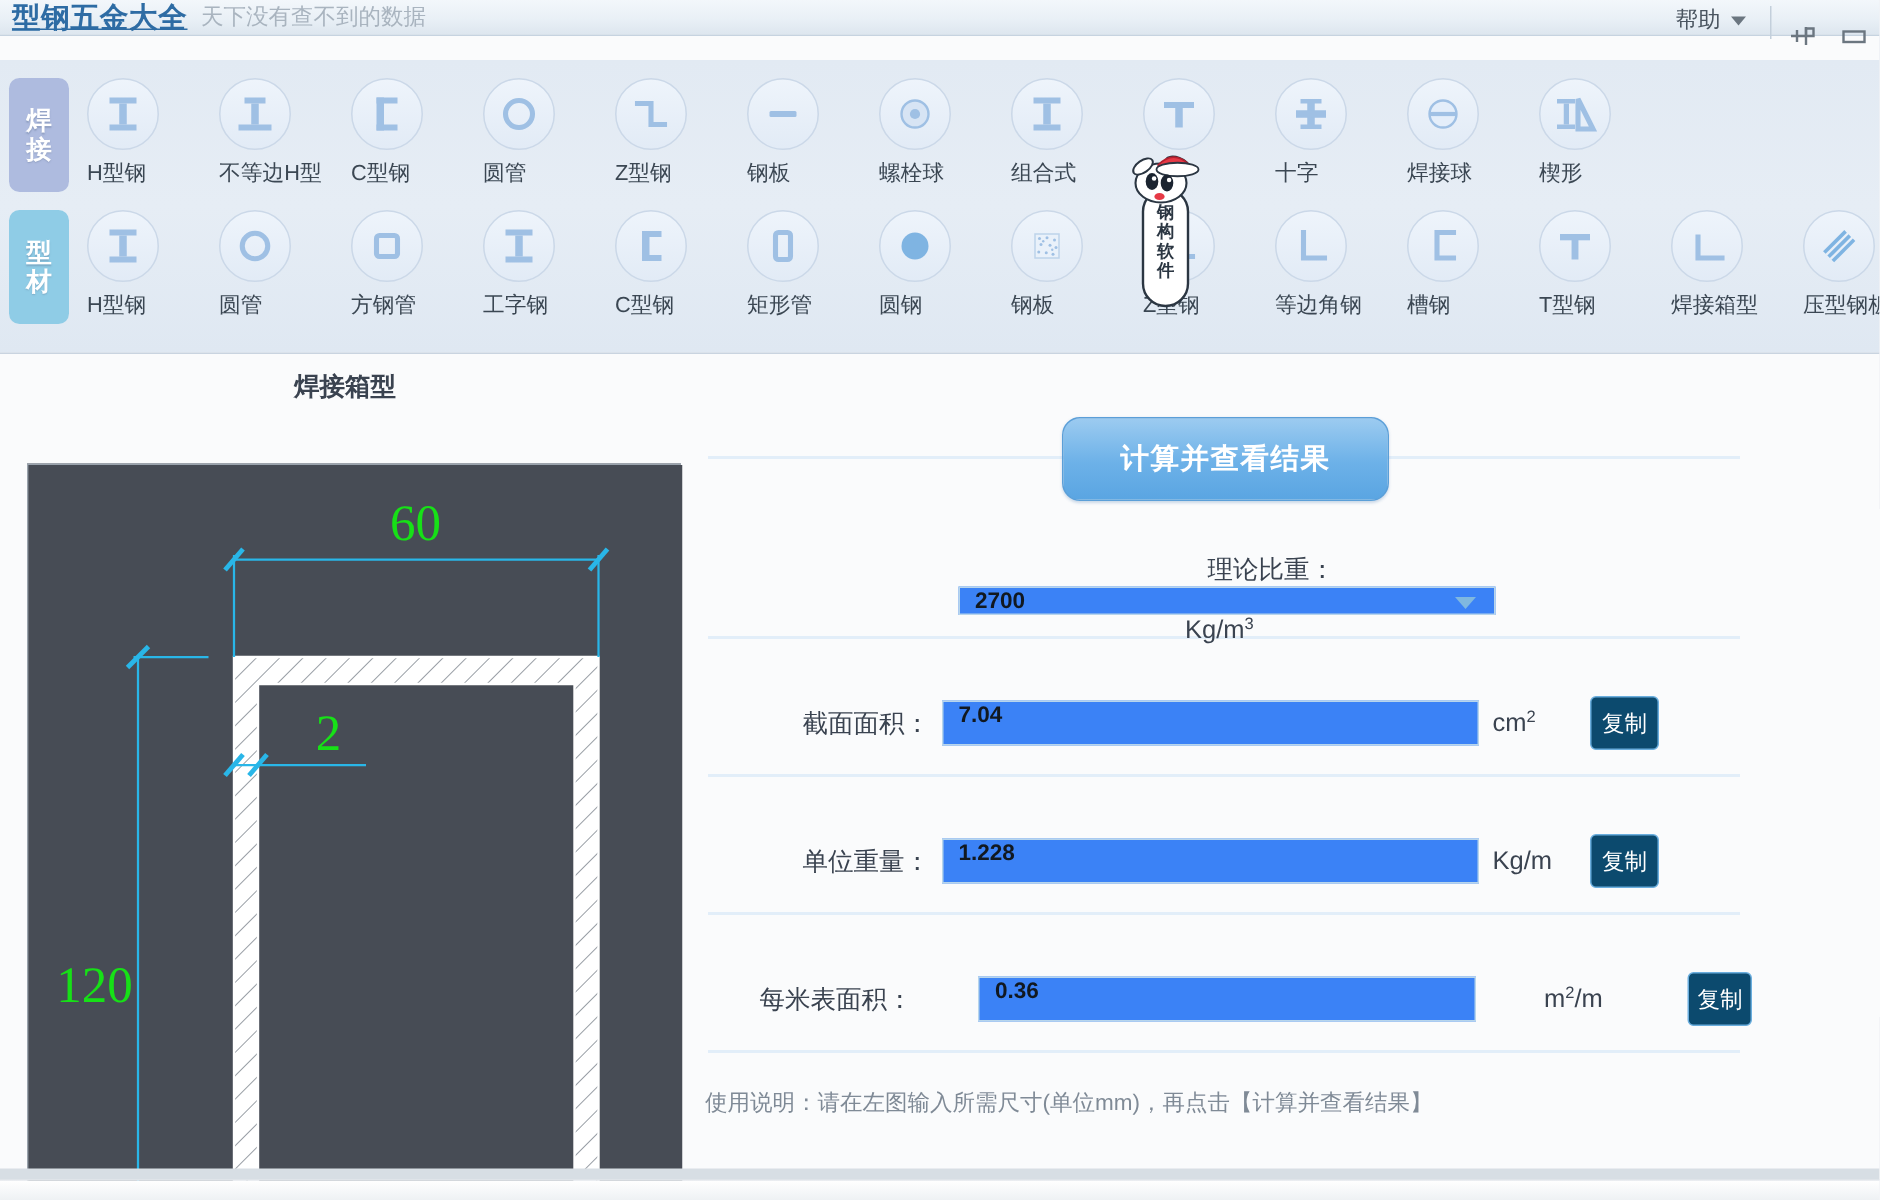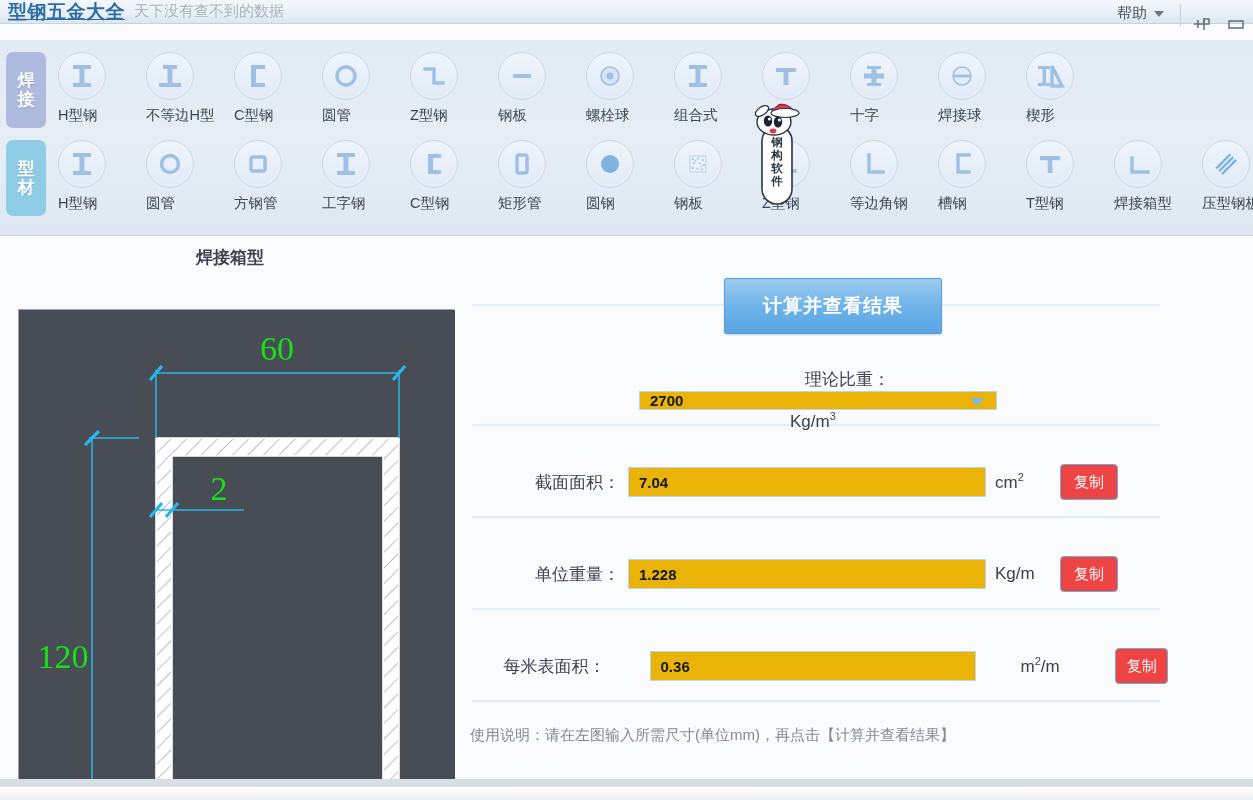--- a/index.html
+++ b/index.html
@@ -124,22 +124,22 @@
     background: #474c55; border: 1px solid #9aa3ad;
   }
   .draw-wrap svg { display: block; width: 436px; height: 706px; }
   .dim-txt { fill: #17e017; font-family: "Liberation Serif", "DejaVu Serif", serif; }
 
   
   .form {
     position: absolute; left: 468px; top: 0px; width: 700px; height: 560px;
   }
   .calc-btn {
-    position: absolute; left: 256px; top: 42px;
-    width: 218px; height: 56px; border-radius: 2px;
+    position: absolute; left: 240px; top: 42px;
+    width: 218px; height: 56px; border-radius: 12px;
     background: linear-gradient(to bottom, #9ccbf0 0%, #6cb1e8 55%, #5aa5e2 100%);
     border: 1px solid #5b9fd8;
     color: #ffffff; font-size: 19px; font-weight: bold;
     display: flex; align-items: center; justify-content: center;
     box-shadow: 0 1px 2px rgba(60,110,170,.25);
     cursor: pointer; letter-spacing: 1px;
   }
   .divider {
     position: absolute; left: 4px; width: 688px; height: 2px;
     background: #e2eef9;
@@ -156,39 +156,39 @@
   .f3 { top: 316px; }
   .f4 { top: 408px; gap: 36px; }
 
   .flabel {
     width: 160px; text-align: right; padding-right: 8px;
     font-size: 17px; color: #3a4350; white-space: nowrap;
   }
   .finput {
     position: relative;
     width: 358px; height: 30px;
-    background: #eab308; border: 1px solid #b7d5ec;
-    display: flex; align-items: center;
+    background: #3b82f6; border: 1px solid #b7d5ec;
+    display: flex; 
     padding: 0 10px;
     font-size: 15px; color: #111820; font-weight: bold;
   }
   .finput .arrow {
     position: absolute; right: 12px; top: 50%; margin-top: -3px;
     width: 0; height: 0;
     border-left: 7px solid transparent; border-right: 7px solid transparent;
     border-top: 8px solid #7fb8e0;
   }
   .funit {
     width: 74px; padding-left: 9px;
     font-size: 17px; color: #3a4350; white-space: nowrap;
   }
   .funit sup { font-size: 11px; vertical-align: super; }
   .copy-btn {
-    width: 58px; height: 36px; border-radius: 4px;
-    background: #ef4444; border: 1px solid #6aaede;
+    width: 46px; height: 36px; border-radius: 4px;
+    background: #0c4a6e; border: 1px solid #6aaede;
     color: #ffffff; font-size: 15px;
     display: flex; align-items: center; justify-content: center;
     cursor: pointer;
   }
   .hint {
     position: absolute; left: 2px; top: 490px;
     font-size: 15px; color: #7f8a96; white-space: nowrap;
   }
 
   .bottombar {

